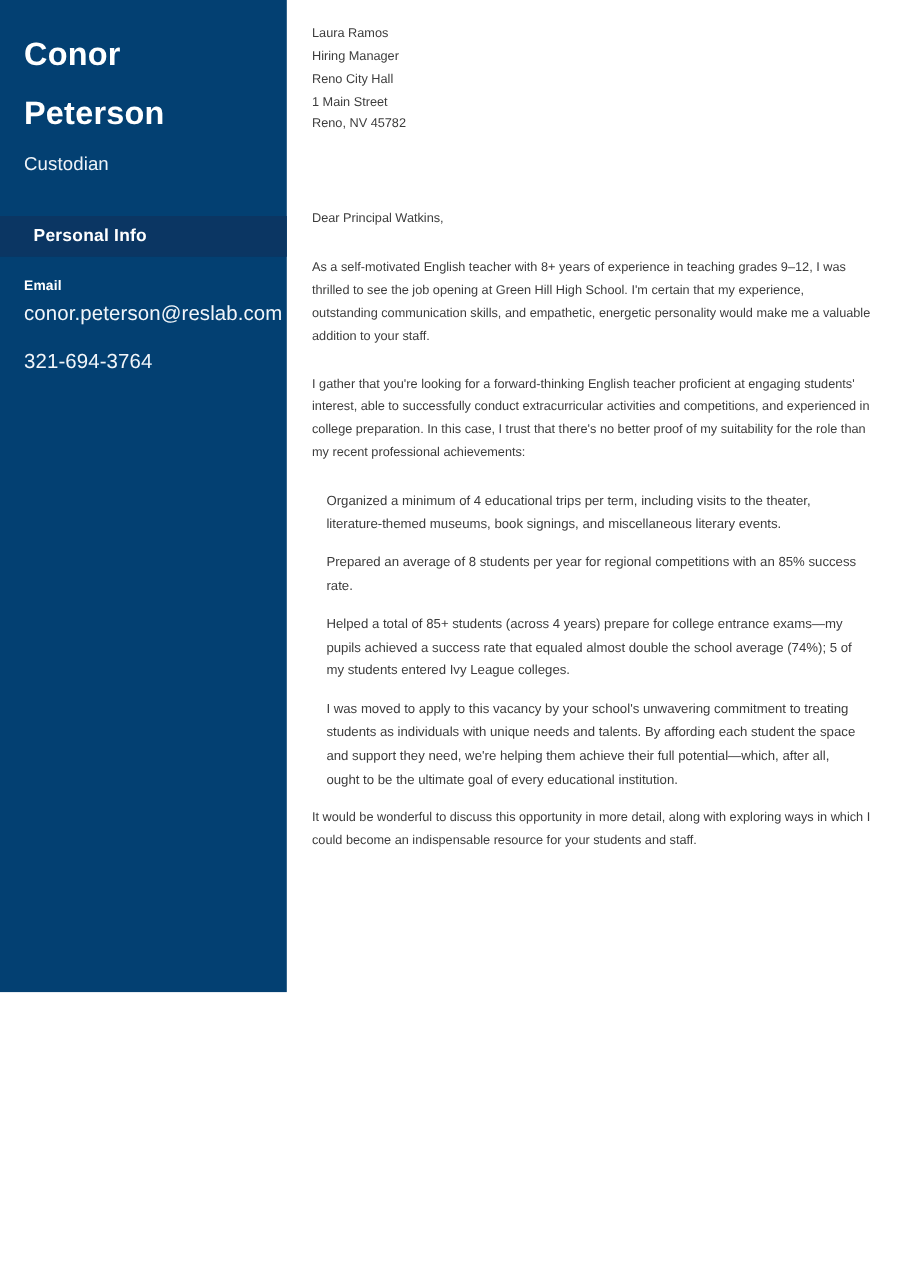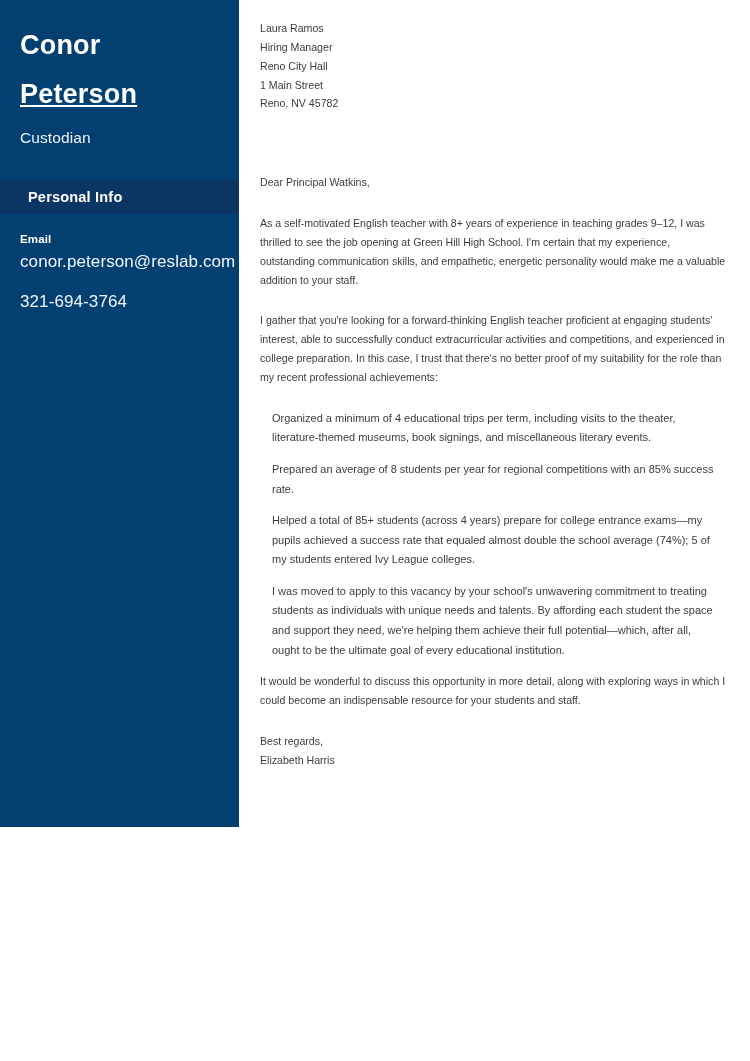--- a/index.html
+++ b/index.html
@@ -33,21 +33,21 @@
   }
   .name-line {
     font-size: 27px;
     font-weight: bold;
     line-height: 1.0;
     letter-spacing: 0.2px;
     color: #ffffff;
     margin: 0;
   }
   .name-first { margin-top: 10px; }
-  .name-last  { margin-top: 22px; text-decoration: underline; }
+  .name-last  { margin-top: 22px; }
   .job-title {
     font-size: 15.5px;
     font-weight: normal;
     color: #eef3f8;
     margin-top: 21px;
     letter-spacing: 0.1px;
   }
   .section-band {
     margin-top: 33px;
     background: #0b3663;
@@ -182,19 +182,15 @@
 
     <ul class="achievements">
       <li>Organized a minimum of 4 educational trips per term, including visits to the theater, literature-themed museums, book signings, and miscellaneous literary events.</li>
       <li>Prepared an average of 8 students per year for regional competitions with an 85% success rate.</li>
       <li>Helped a total of 85+ students (across 4 years) prepare for college entrance exams—my pupils achieved a success rate that equaled almost double the school average (74%); 5 of my students entered Ivy League colleges.</li>
       <li>I was moved to apply to this vacancy by your school's unwavering commitment to treating students as individuals with unique needs and talents. By affording each student the space and support they need, we're helping them achieve their full potential—which, after all, ought to be the ultimate goal of every educational institution.</li>
     </ul>
 
     <p class="para closing">It would be wonderful to discuss this opportunity in more detail, along with exploring ways in which I could become an indispensable resource for your students and staff.</p>
 
-    <div class="sign-off">
-      <div class="sign-line">Best regards,</div>
-      <div class="sign-line">Elizabeth Harris</div>
-    </div>
   </main>
 
 </div>
 
 </body></html>

